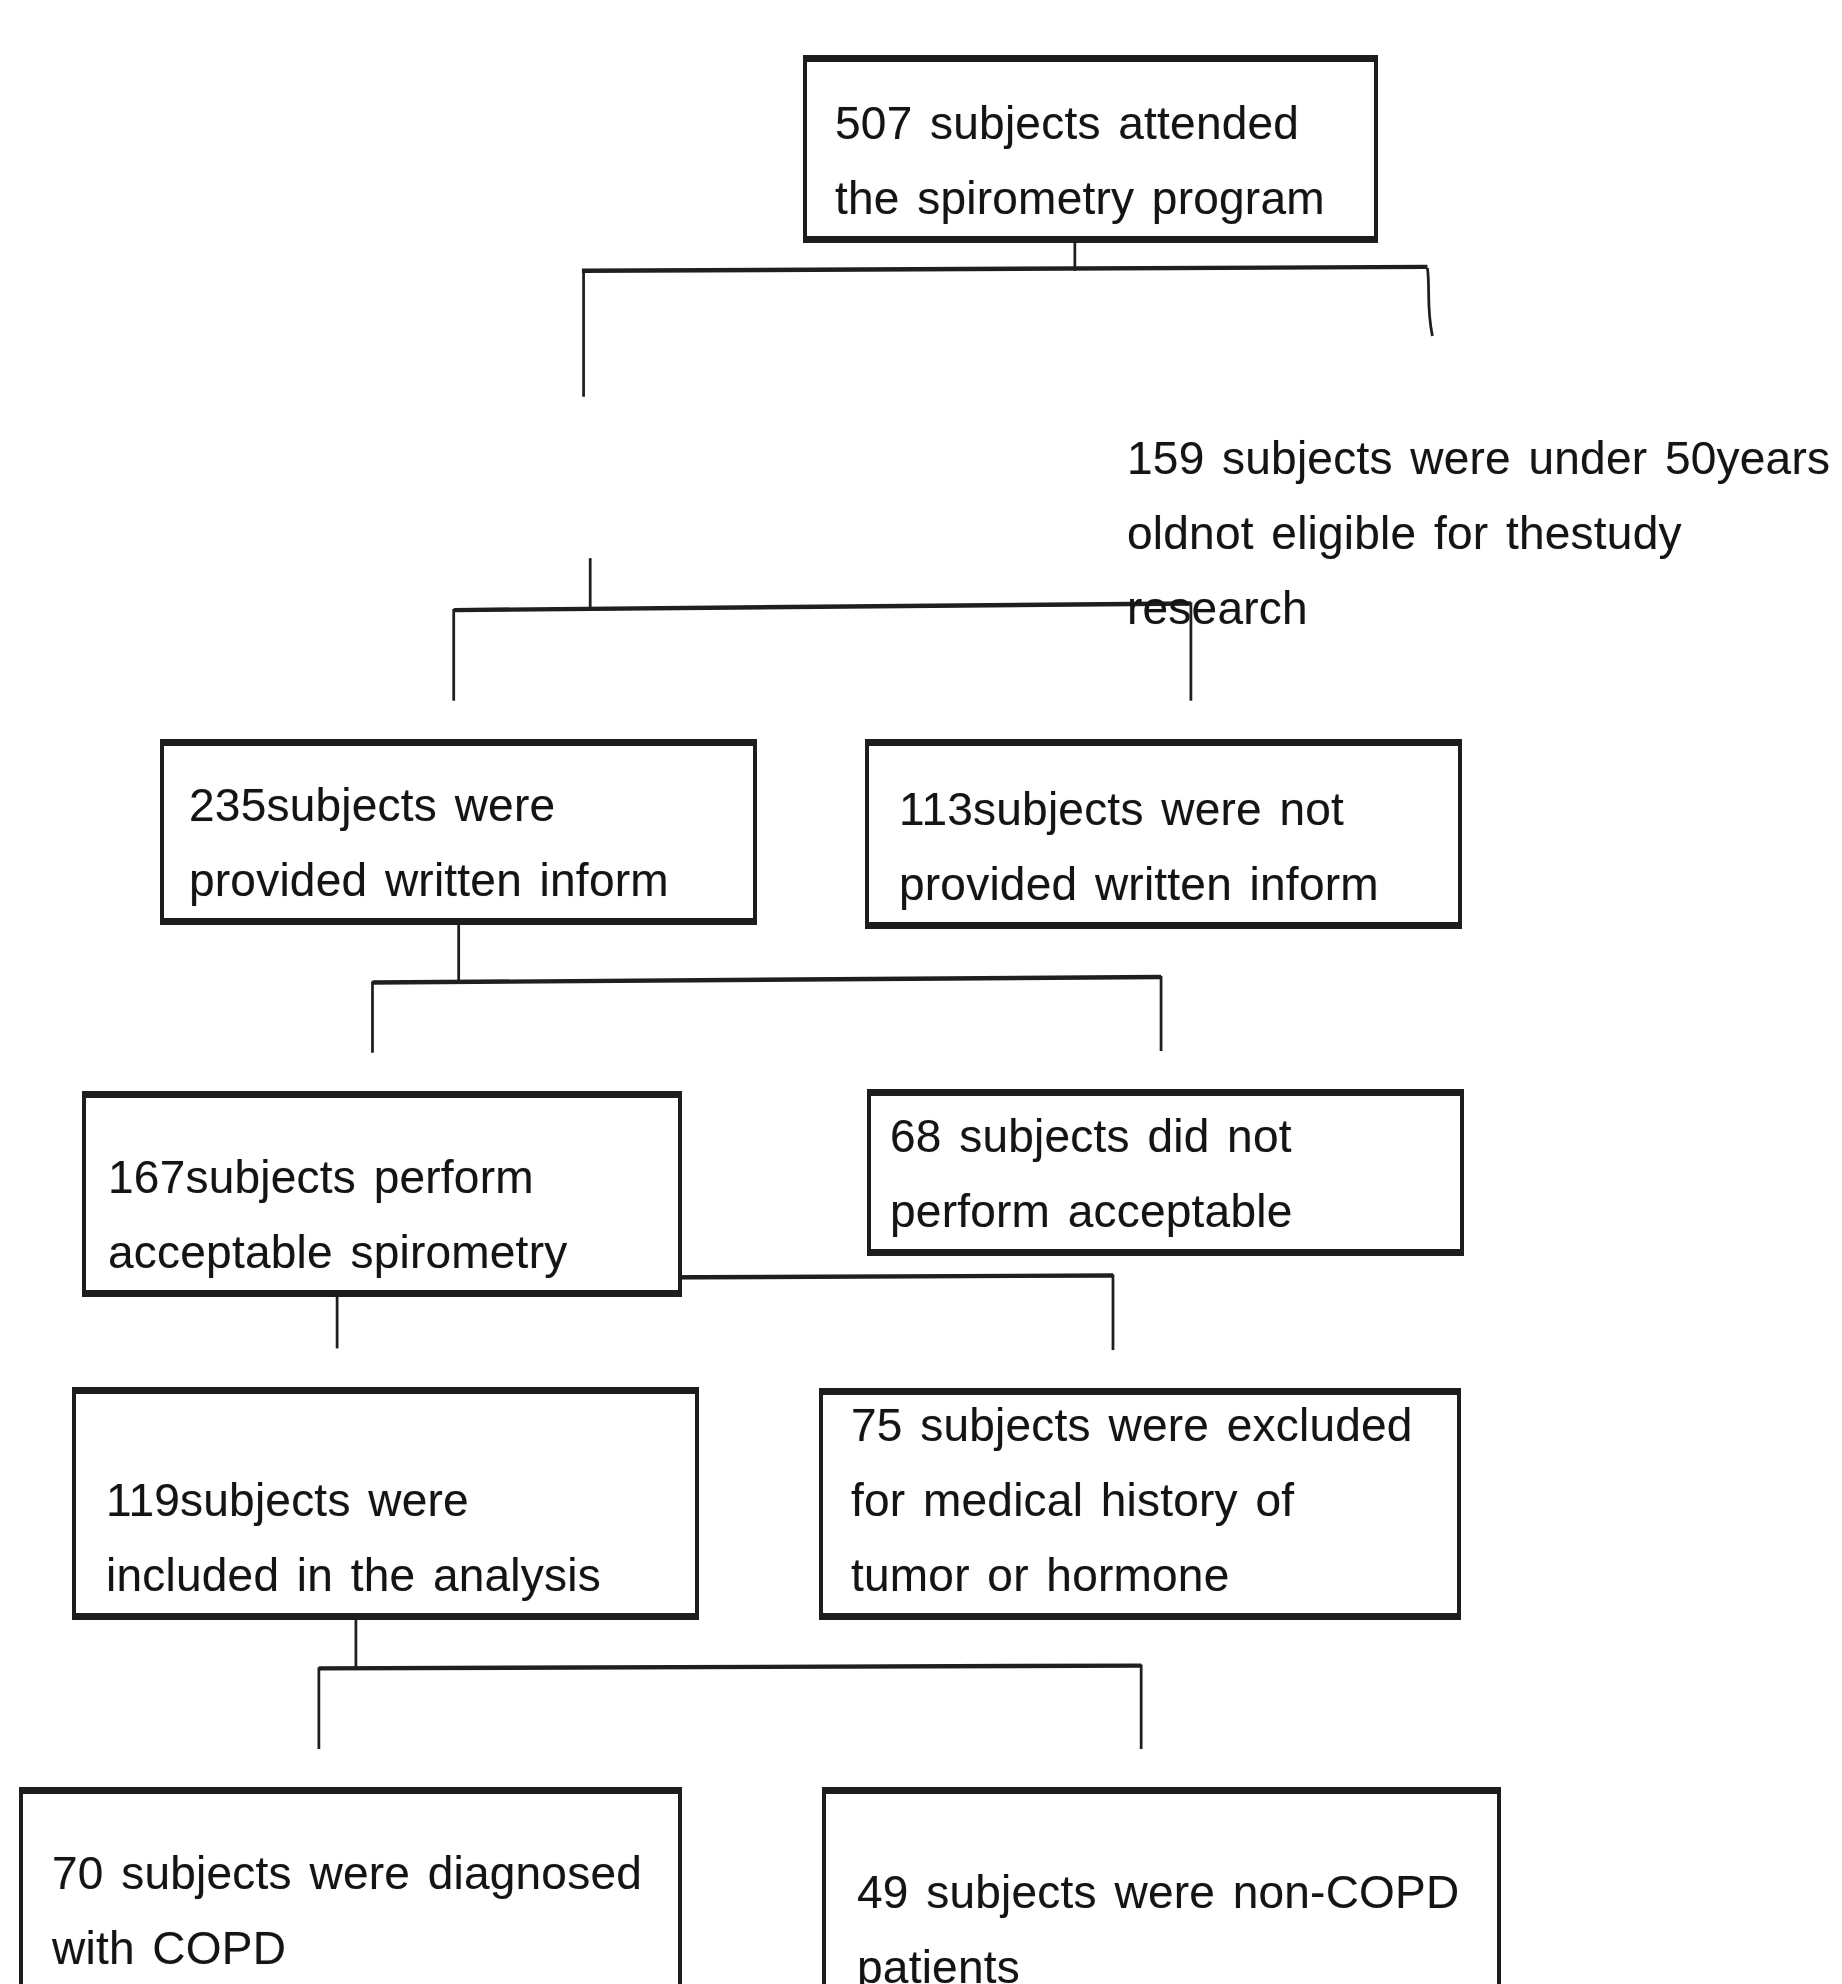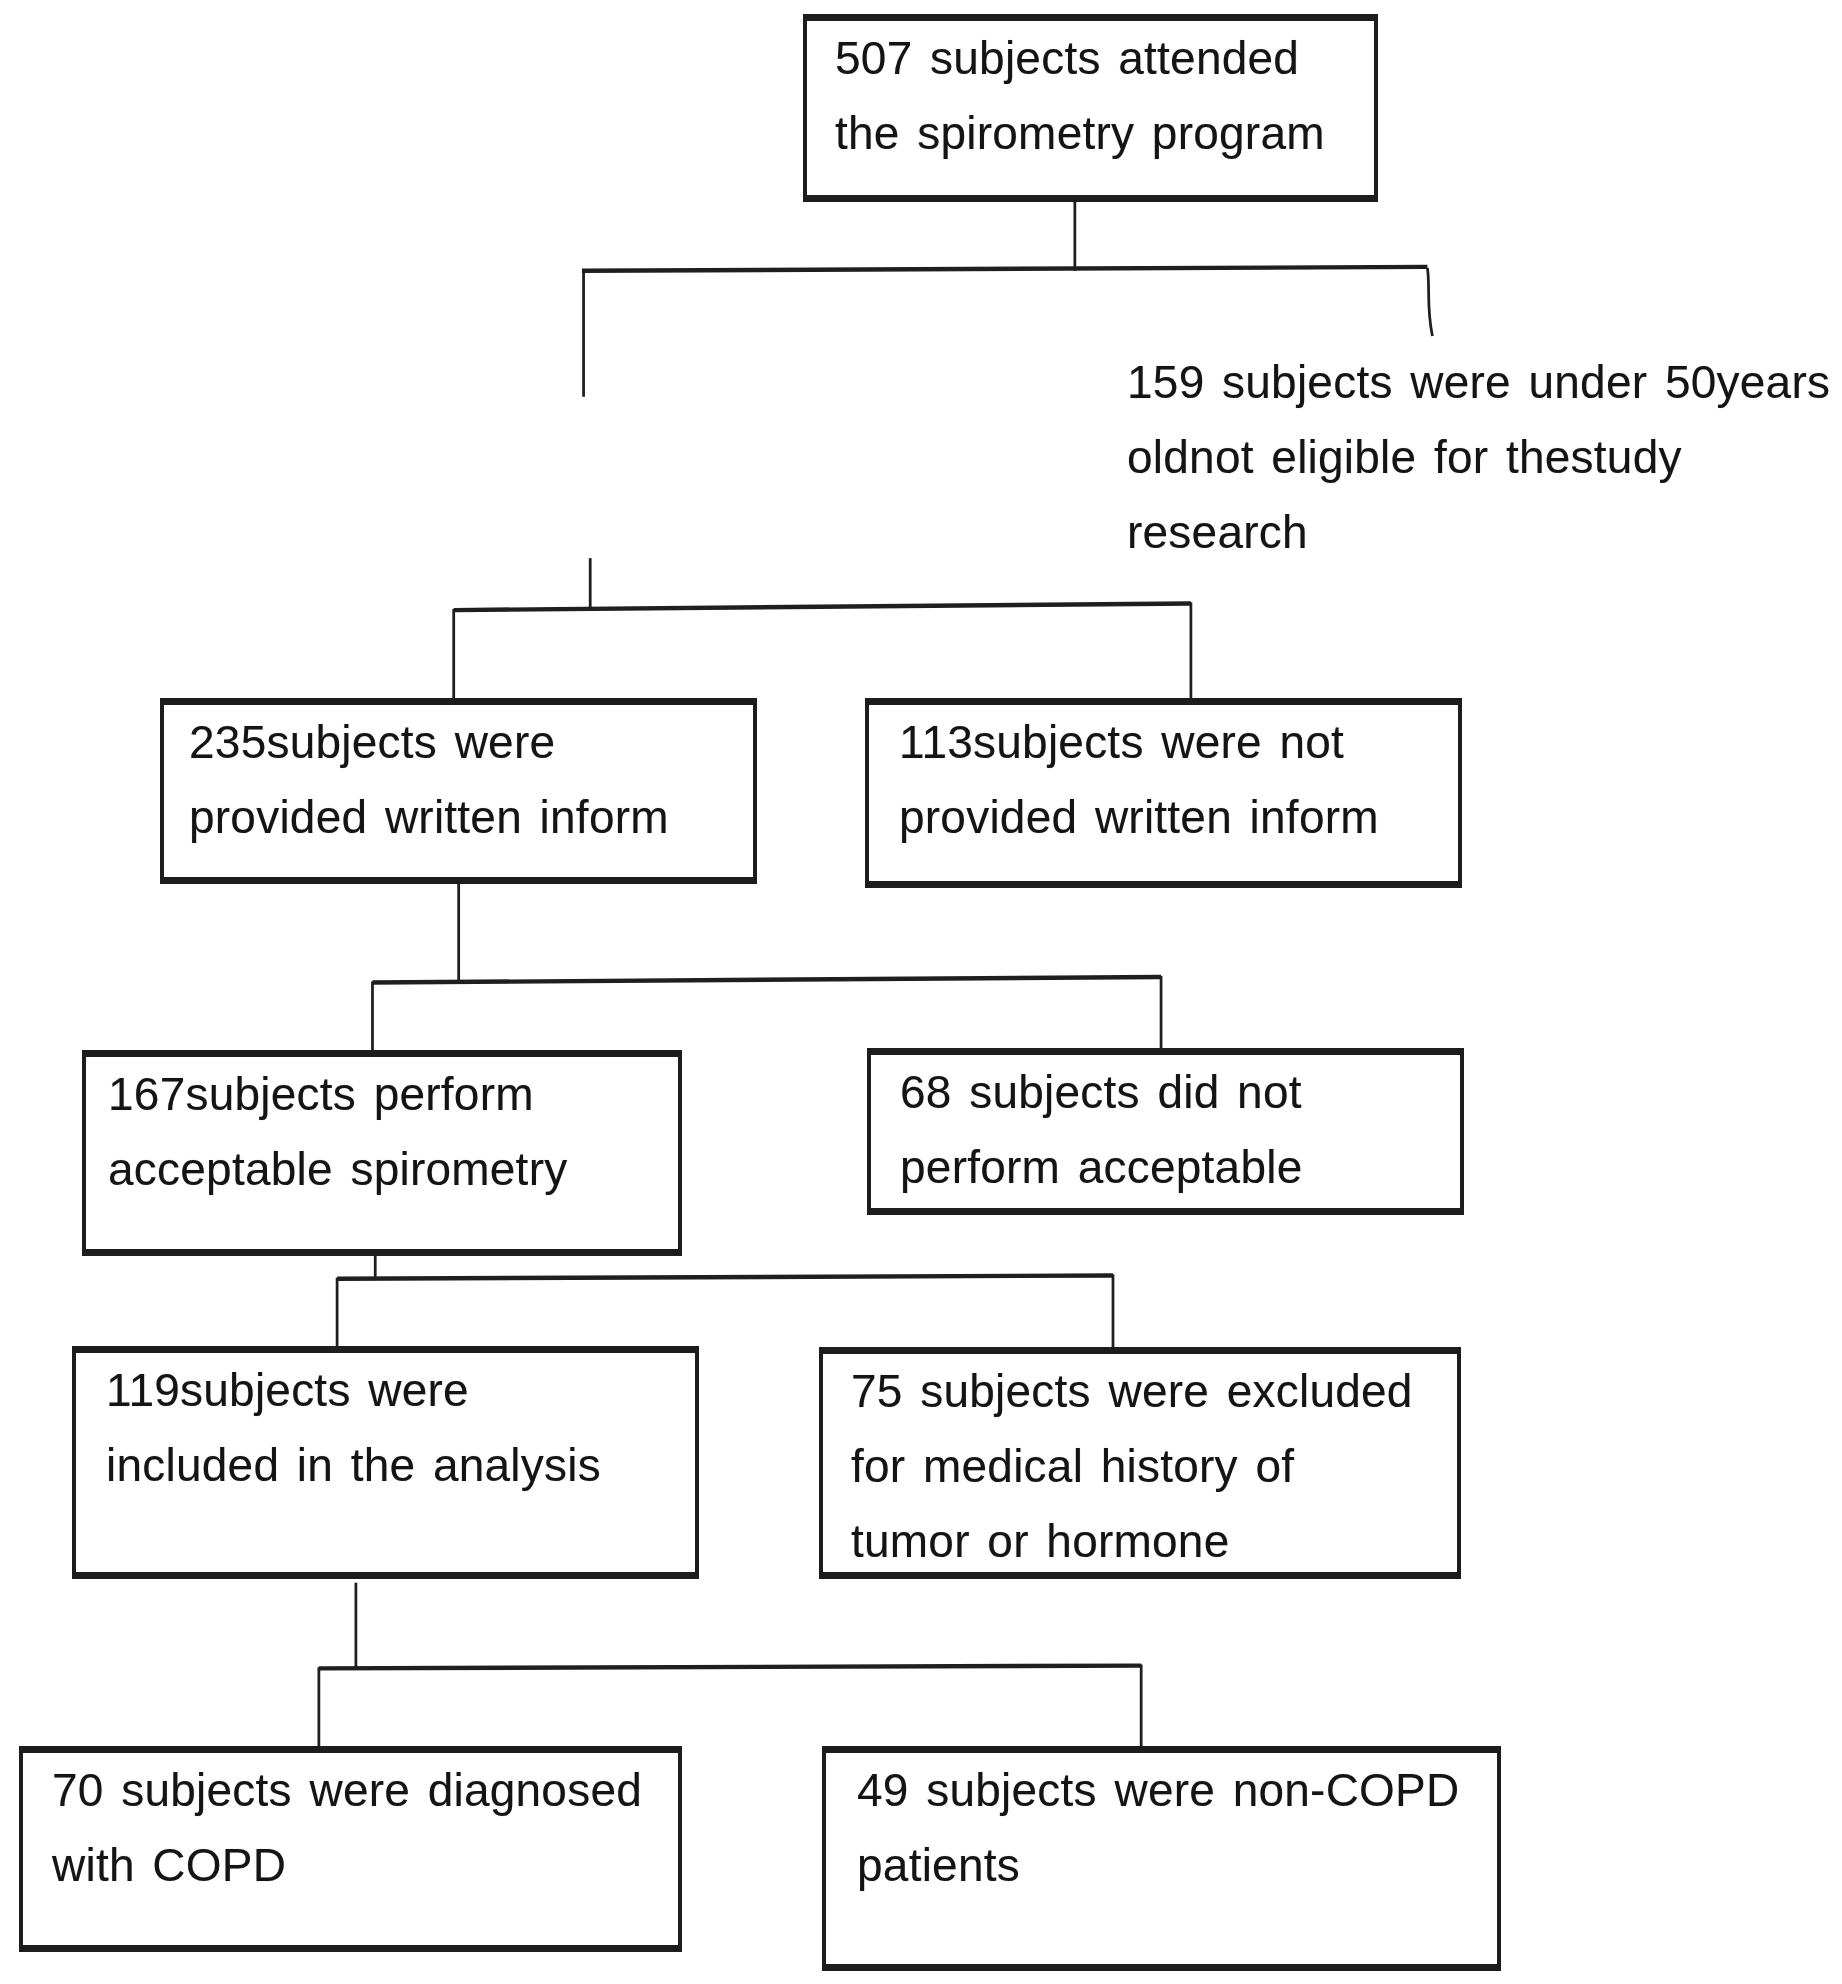--- a/index.html
+++ b/index.html
@@ -27,22 +27,23 @@
     fill: none;
     stroke: #1f1f1f;
   }
   .connectors path.v { stroke-width: 5px; }
   .connectors path.h { stroke-width: 8px; }
   .node {
     position: absolute;
     box-sizing: border-box;
     display: flex;
     flex-direction: column;
-    justify-content: flex-start;
+    justify-content: flex-end;
     color: #141414;
+    margin-top: 41px;
   }
   .node.boxed {
     border-style: solid;
     border-color: #1d1d1d;
     border-width: 7.2px 4.4px;
     background: #ffffff;
   }
   .node-text {
     font-size: 46px;
     line-height: 75px;
@@ -105,21 +106,21 @@
   <div class="node boxed" style="left:865px;top:698px;width:597px;height:190px;padding-left:30px">
     <div class="node-text">113subjects were not
 provided written inform</div>
   </div>
 
   <div class="node boxed" style="left:82px;top:1050px;width:600px;height:206px;padding-left:22px">
     <div class="node-text">167subjects perform
 acceptable spirometry</div>
   </div>
 
-  <div class="node boxed" style="left:867px;top:1048px;width:597px;height:167px;padding-left:29px">
+  <div class="node boxed" style="left:867px;top:1048px;width:597px;height:167px;padding-left:19px">
     <div class="node-text">68 subjects did not
 perform acceptable</div>
   </div>
 
   <div class="node boxed" style="left:72px;top:1346px;width:627px;height:233px;padding-left:30px">
     <div class="node-text">119subjects were
 included in the analysis</div>
   </div>
 
   <div class="node boxed" style="left:819px;top:1347px;width:642px;height:232px;padding-left:28px">

